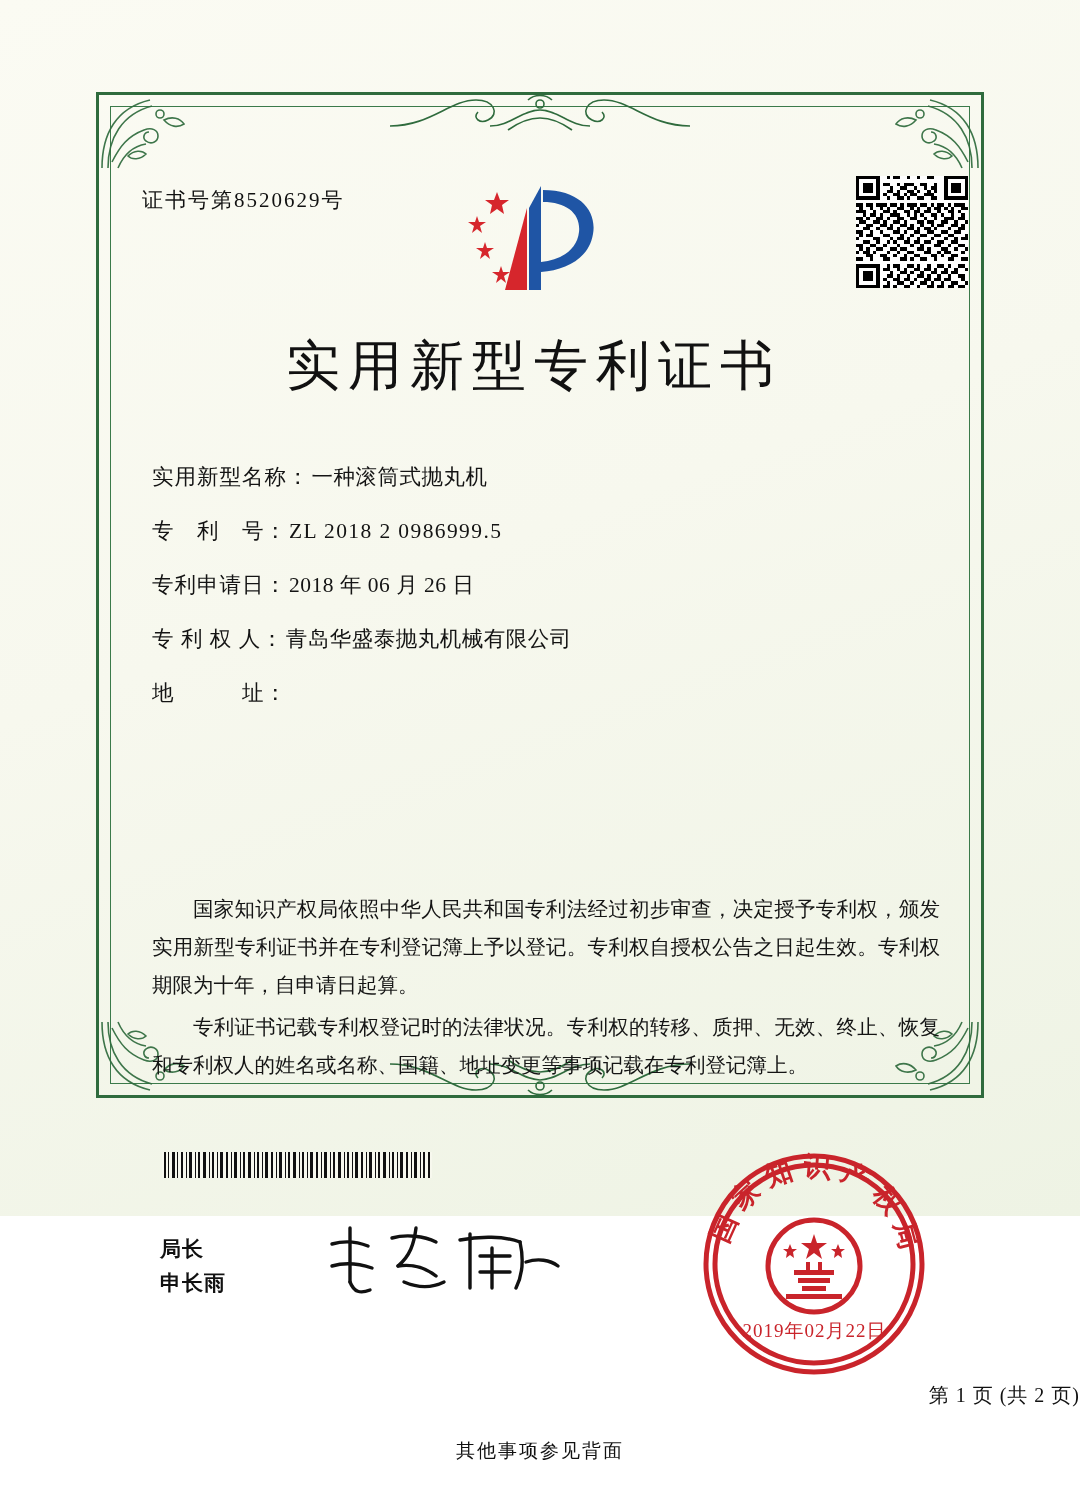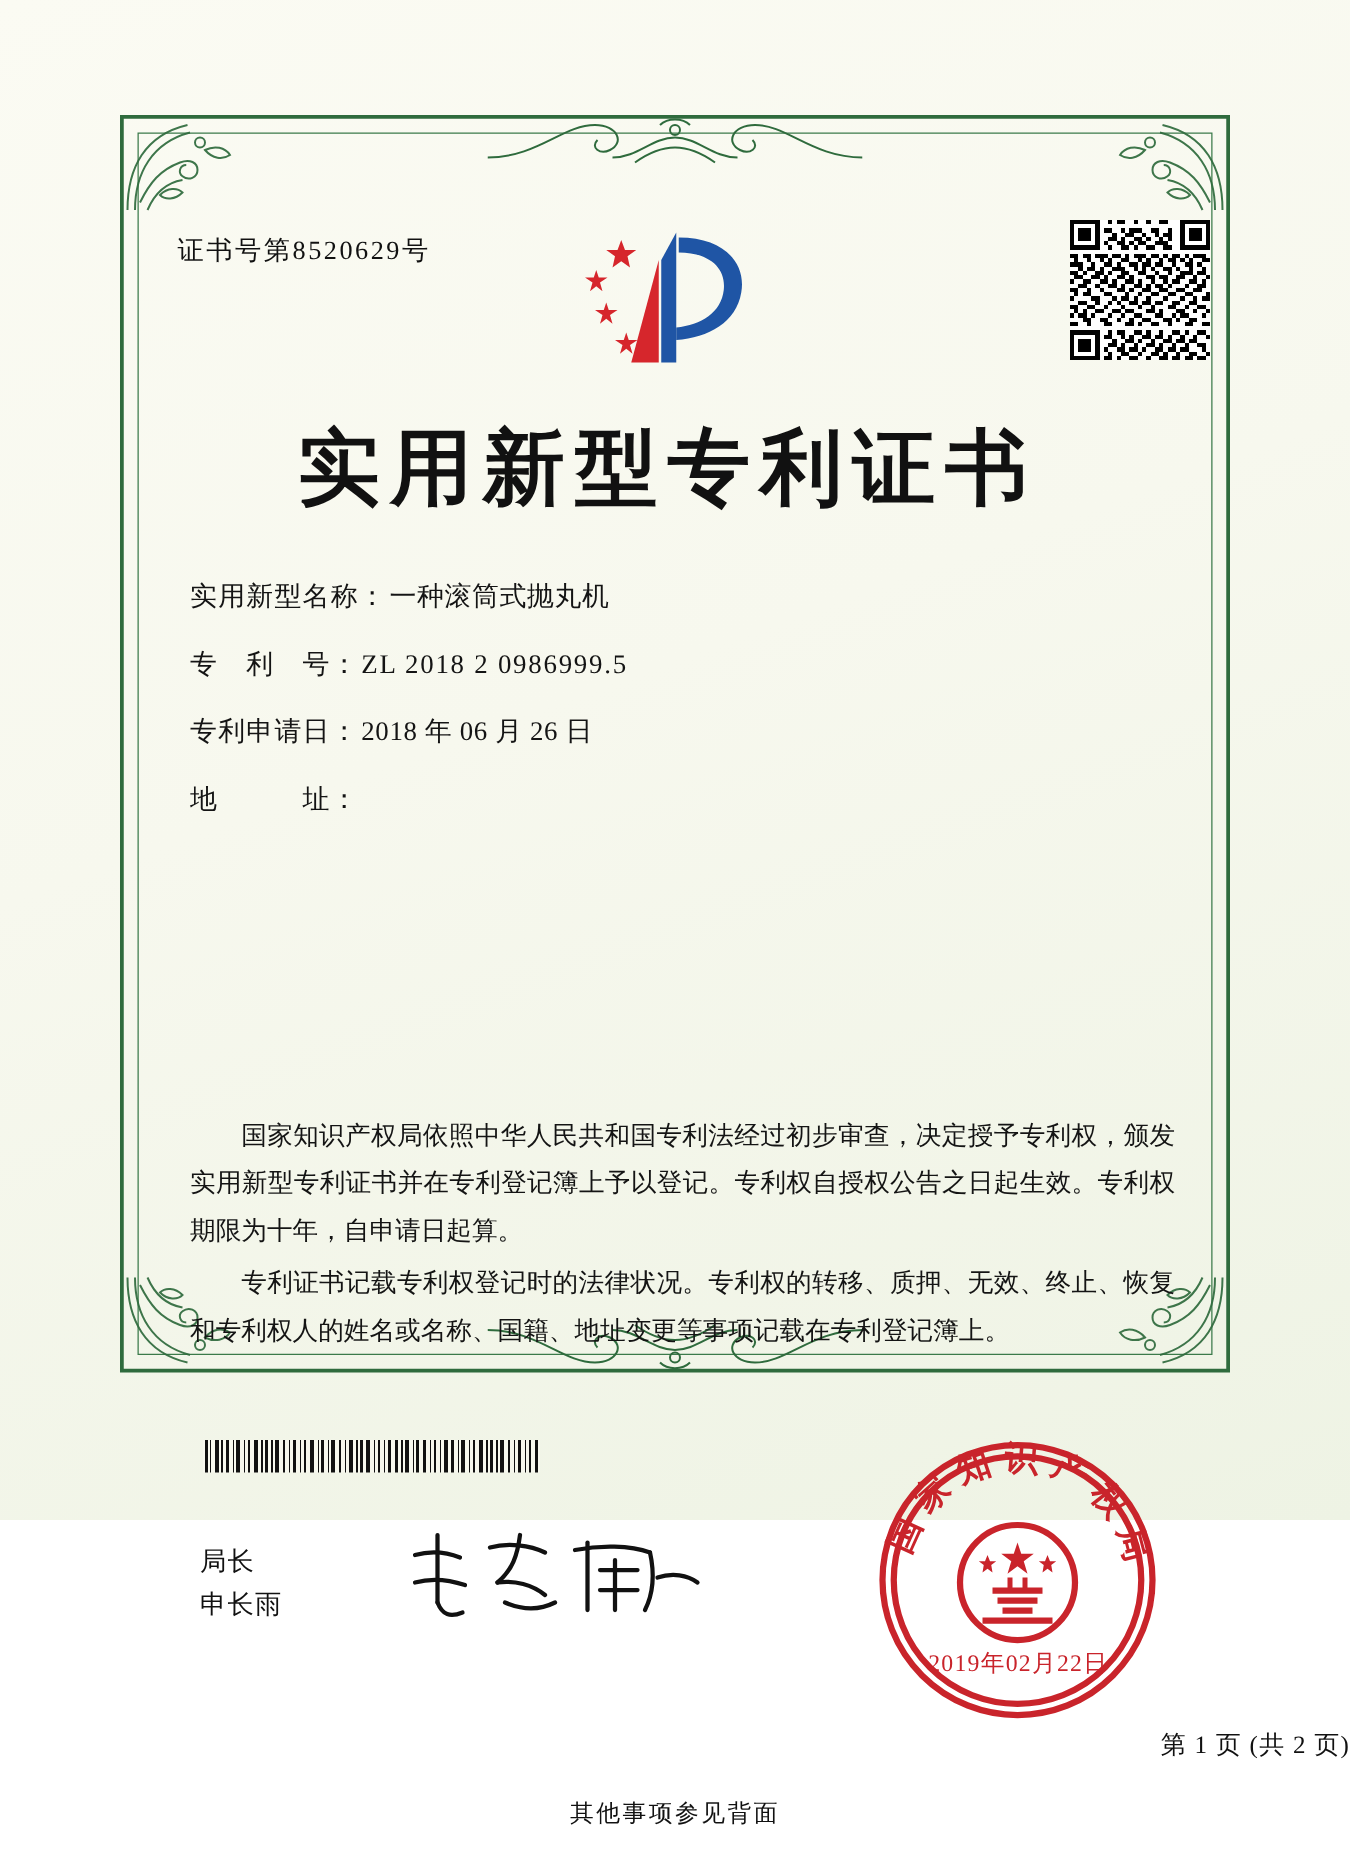--- a/index.html
+++ b/index.html
@@ -101,22 +101,22 @@
     height: 112px;
   }
   .qr svg { width: 100%; height: 100%; display: block; }
 
   
   .title {
     position: absolute;
     left: 0; right: 12px;
     top: 330px;
     text-align: center;
-    font-size: 66px;
-    font-weight: bold;
+    font-size: 54px;
+    font-weight: normal;
     letter-spacing: 8px;
     color: #111;
     font-family: "Liberation Serif", "DejaVu Serif", serif;
   }
 
   
   .fields {
     position: absolute;
     left: 152px;
     right: 140px;
@@ -175,20 +175,21 @@
 
   
   .sig-block {
     position: absolute;
     left: 160px;
     top: 1232px;
     font-size: 21px;
     line-height: 34px;
     color: #111;
     letter-spacing: 1px;
+    font-weight: bold;
   }
   .sig-script {
     position: absolute;
     left: 320px;
     top: 1218px;
     width: 250px;
     height: 85px;
     color: #111;
   }
   .sig-script svg { width: 100%; height: 100%; display: block; }
@@ -386,20 +387,24 @@
     <div class="field-row">
       <span class="field-label">专　利　号：</span>
       <span class="field-value mono">ZL 2018 2 0986999.5</span>
     </div>
 
     <div class="field-row">
       <span class="field-label">专利申请日：</span>
       <span class="field-value">2018 年 06 月 26 日</span>
     </div>
 
+    <div class="field-row">
+      <span class="field-label">专 利 权 人：</span>
+      <span class="field-value">青岛华盛泰抛丸机械有限公司</span>
+    </div>
 
     <div class="field-row">
       <span class="field-label">地　　　址：</span>
     </div>
 
   </div>
 
   <div class="paragraphs">
     <p>国家知识产权局依照中华人民共和国专利法经过初步审查，决定授予专利权，颁发实用新型专利证书并在专利登记簿上予以登记。专利权自授权公告之日起生效。专利权期限为十年，自申请日起算。</p>
     <p>专利证书记载专利权登记时的法律状况。专利权的转移、质押、无效、终止、恢复和专利权人的姓名或名称、国籍、地址变更等事项记载在专利登记簿上。</p>

